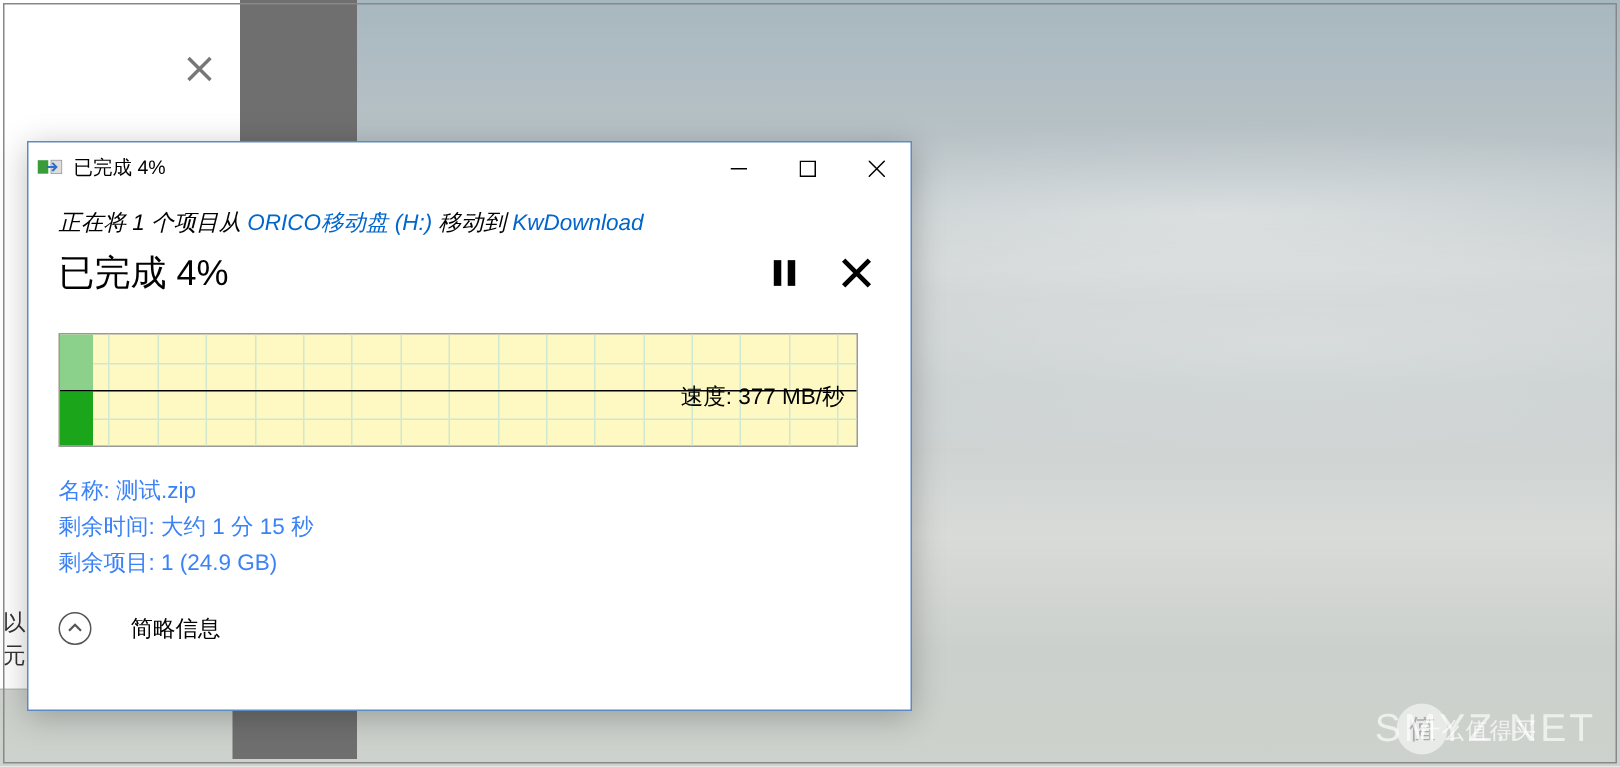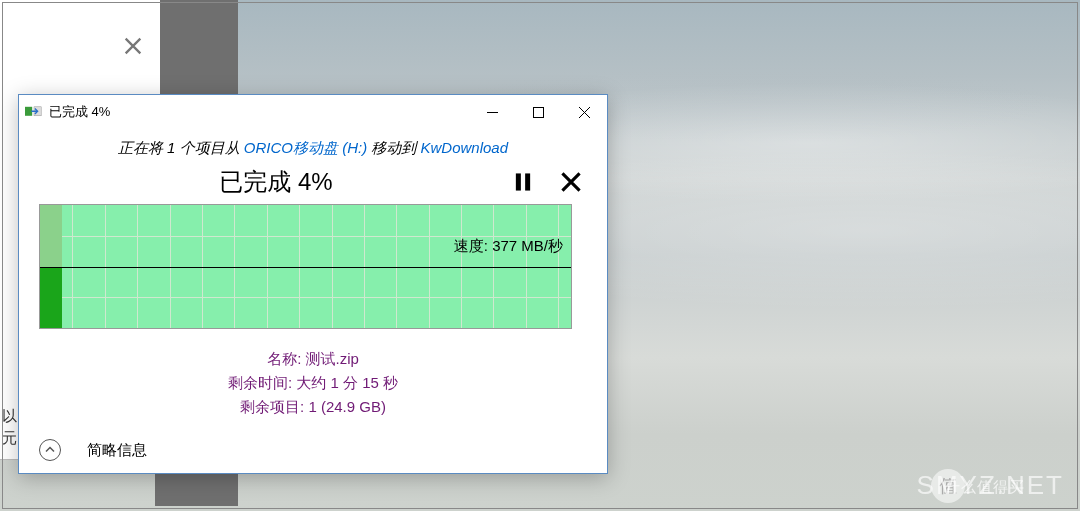--- a/index.html
+++ b/index.html
@@ -79,21 +79,20 @@
     
     .dialog {
       position: absolute;
       left: 18px;
       top: 94px;
       width: 590px;
       height: 380px;
       background: #fff;
       border: 1px solid #5a8bc2;
       box-shadow: 0 4px 20px rgba(0,0,0,0.25);
-      text-align: center;
     }
 
     .titlebar {
       height: 34px;
       display: flex;
       align-items: center;
       padding-left: 6px;
       font-size: 13px;
       color: #000;
     }
@@ -147,26 +146,26 @@
       width: 20px;
       height: 20px;
       display: flex;
       align-items: center;
       justify-content: center;
       color: #000;
     }
 
     
     .chart {
-      margin-top: 6px;
+      margin-top: 24px;
       width: 533px;
-      height: 125px;
+      height: 76px;
       border: 1px solid #999;
       position: relative;
-      background: #86efac;
+      background: #fef9c3;
     }
     .chart .grid {
       position: absolute;
       inset: 0;
     }
     .chart .v {
       position: absolute;
       top: 0; bottom: 0;
       width: 1px;
       background: #cfe8cf;
@@ -204,21 +203,21 @@
       position: absolute;
       right: 8px;
       top: 32px;
       font-size: 15px;
       color: #000;
     }
 
     .details {
       margin-top: 18px;
       font-size: 15px;
-      color: #701a75;
+      color: #3b82f6;
       line-height: 24px;
     }
     .details .row span:first-child { }
 
     .footer {
       margin-top: 20px;
       display: flex;
       align-items: center;
       gap: 26px;
     }

